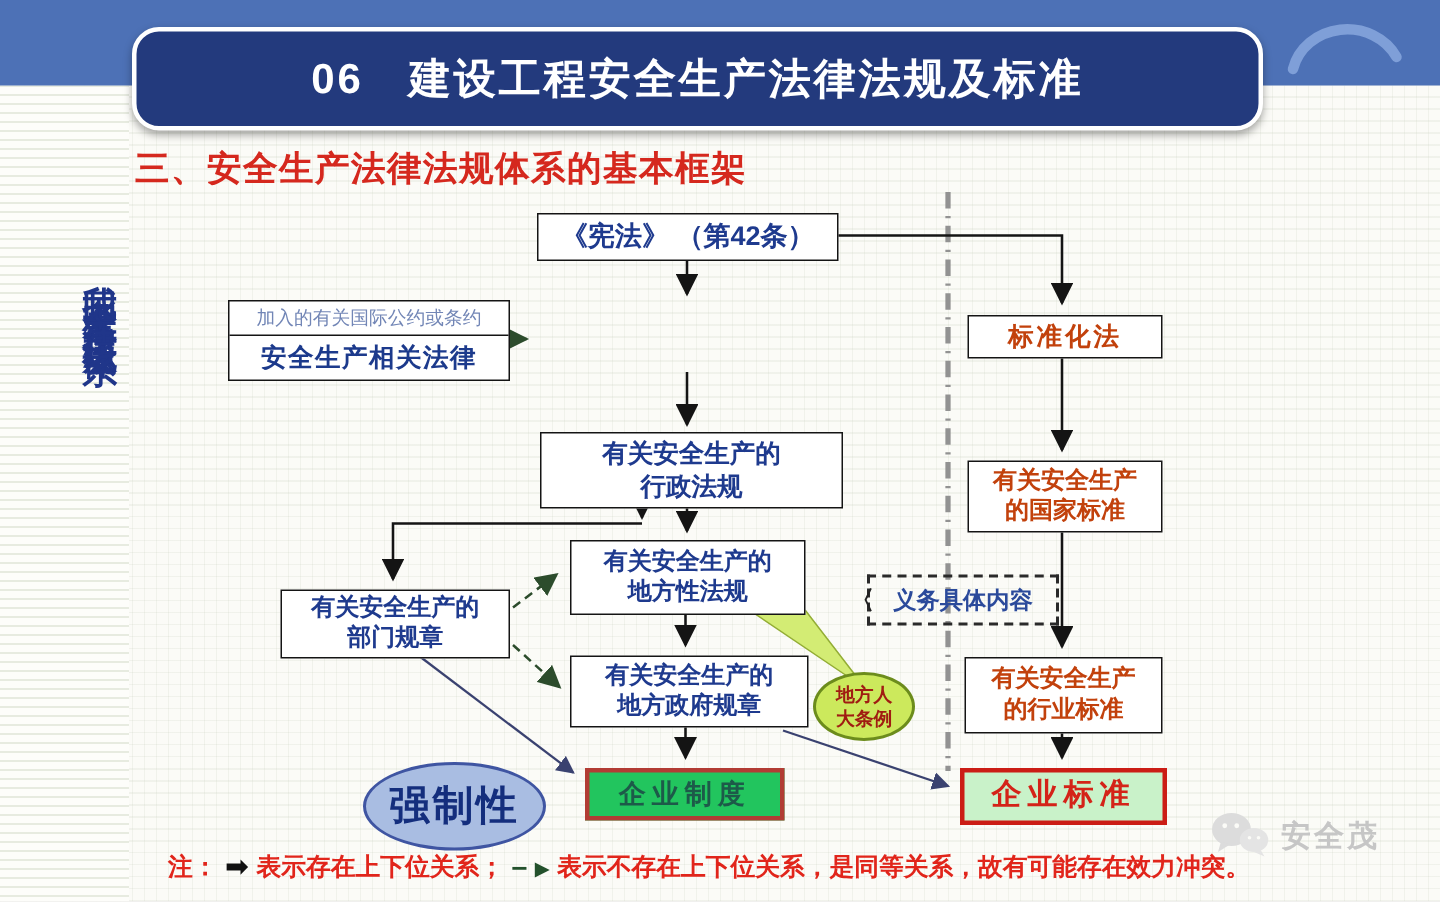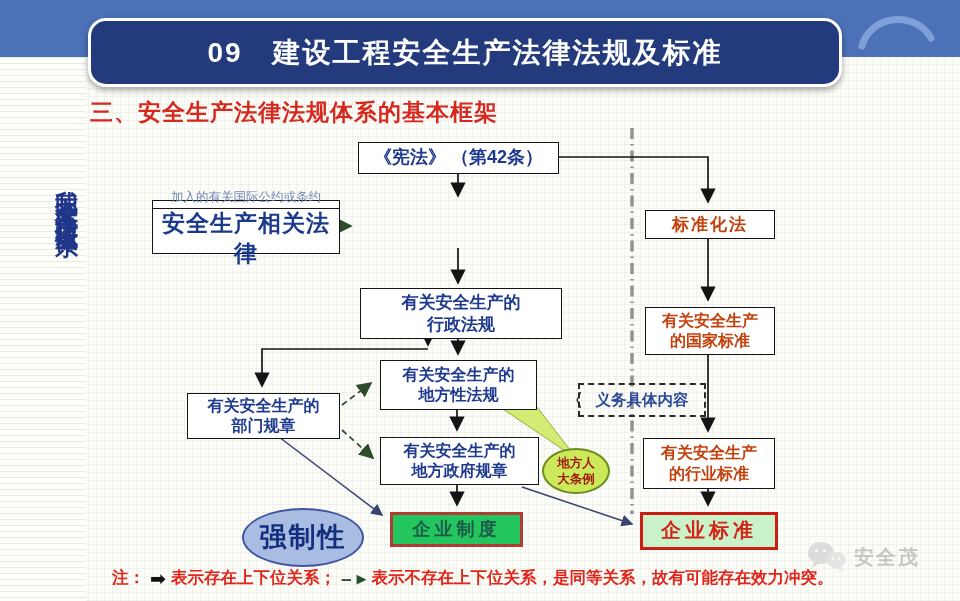--- a/index.html
+++ b/index.html
@@ -24,21 +24,21 @@
   svg.connectors{position:absolute;left:0;top:0;z-index:1;}
   .node{position:absolute;z-index:2;background:#ffffff;border:1.6px solid #141414;
     display:flex;align-items:center;justify-content:center;text-align:center;
     font-weight:bold;white-space:pre-line;line-height:1.28;}
   .blue{color:#1e3a8e;}
   .red{color:#c2410c;}
   .composite{flex-direction:column;align-items:stretch;padding:0;}
   .row-top{flex:0 0 22px;display:flex;align-items:center;justify-content:center;
     font-size:12.5px;color:#7286b6;border-bottom:1.5px solid #141414;font-weight:normal;}
   .row-bottom{flex:1;display:flex;align-items:center;justify-content:center;
-    font-size:23px;color:#1c3a8c;font-weight:bold;letter-spacing:1px;}
+    font-size:17px;color:#1c3a8c;font-weight:bold;letter-spacing:1px;}
   .ellipse{border-radius:50%;}
   .mandatory{background:#a9bde2;border:2.5px solid #3f55a2;color:#142e7d;font-size:27px;
     letter-spacing:2px;}
   .npc{background:#cce95c;border:2px solid #6c8c1c;color:#a01c12;font-size:12.5px;
     line-height:1.3;}
   .ent-rules{background:#22c55e;border:3px solid #b23c34;color:#1d5a49;font-size:18px;
     letter-spacing:4px;}
   .ent-std{background:#c9f2c9;border:3px solid #cb1d15;color:#d42318;font-size:20px;
     letter-spacing:4px;text-align:center;}
   .obligation{position:absolute;z-index:2;border:2px dashed #2a2a2a;display:flex;
@@ -95,21 +95,21 @@
     <path d="M340 226 H351" fill="none" stroke="#2c4c2c" stroke-width="1.7" stroke-dasharray="6 4" marker-end="url(#ag)"></path>
     <path d="M342 405 L371 383" fill="none" stroke="#2c4c2c" stroke-width="1.7" stroke-dasharray="6 4" marker-end="url(#ag)"></path>
     <path d="M342 430 L373 458" fill="none" stroke="#2c4c2c" stroke-width="1.7" stroke-dasharray="6 4" marker-end="url(#ag)"></path>
 
     <path d="M279 437 L382 515" fill="none" stroke="#3a4270" stroke-width="1.5" marker-end="url(#an)"></path>
     <path d="M522 487 L632 524" fill="none" stroke="#3a4270" stroke-width="1.5" marker-end="url(#an)"></path>
 
     <polygon points="500,407 537,407 577,459" fill="#d3ec74" stroke="#93ad35" stroke-width="1"></polygon>
   </svg>
 
-  <div class="title-box">09　建设工程安全生产法律法规及标准</div>
+  <div class="title-box">06　建设工程安全生产法律法规及标准</div>
   <div class="section-title">三、安全生产法律法规体系的基本框架</div>
   <div class="side-label">我国安全生产法律法规体系</div>
 
   <div class="node blue" style="left:358px;top:142px;width:199px;height:30px;font-size:18px;">《宪法》 （第42条）</div>
 
   <div class="node composite" style="left:152px;top:200px;width:186px;height:52px;">
     <div class="row-top">加入的有关国际公约或条约</div>
     <div class="row-bottom">安全生产相关法律</div>
   </div>
 

